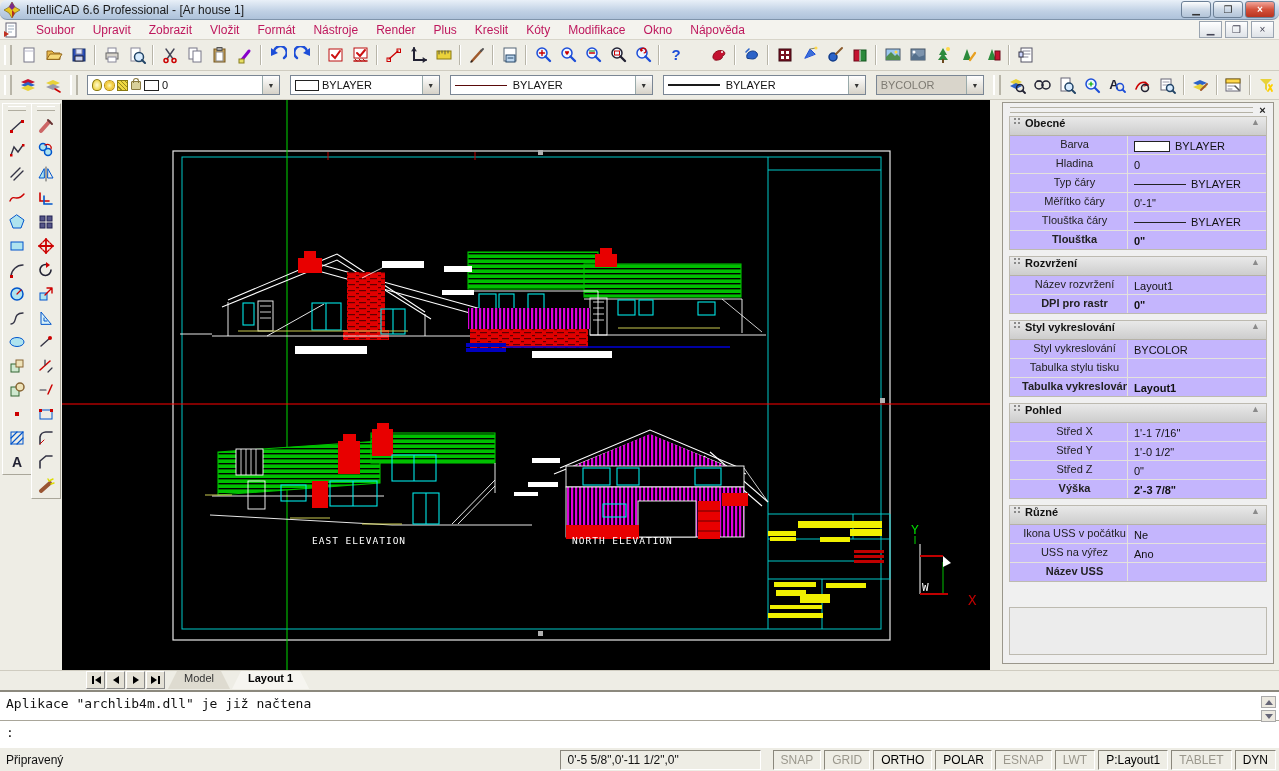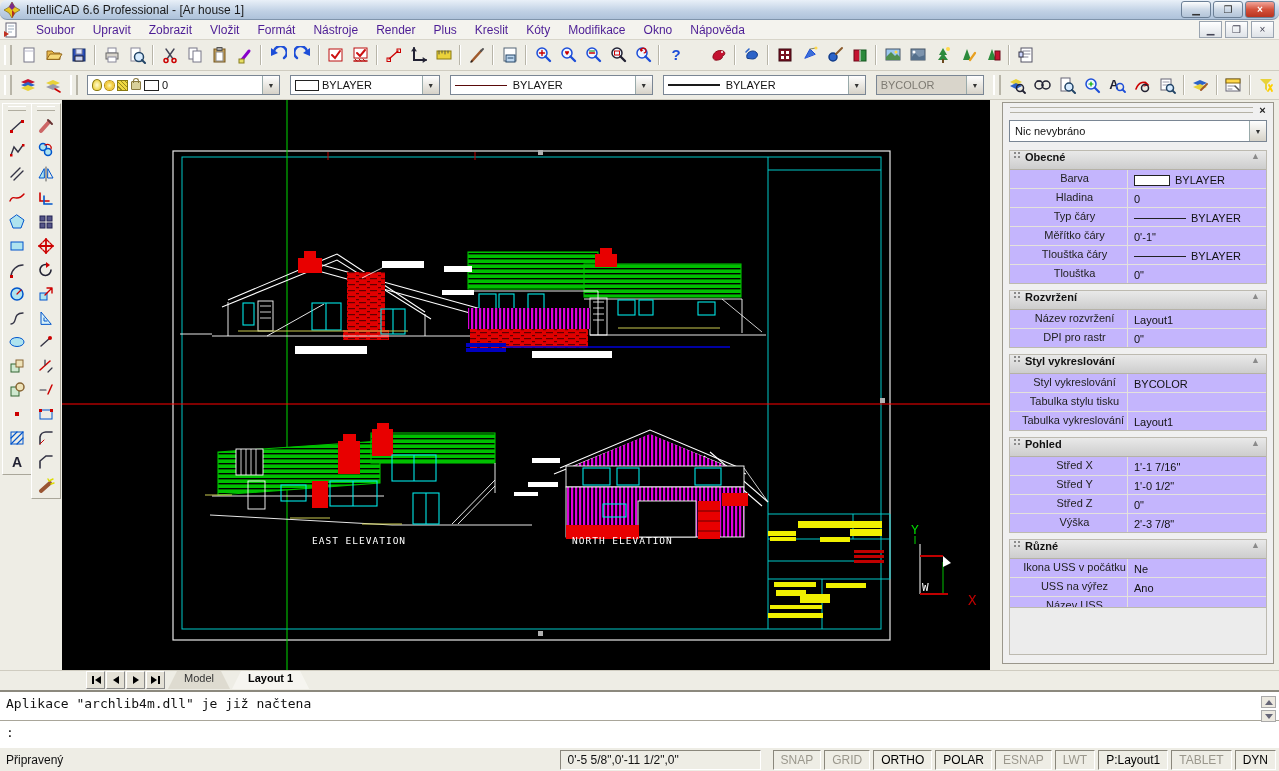--- a/index.html
+++ b/index.html
@@ -13,21 +13,21 @@
   #titlebar .wtitle{flex:1;font-size:12px;color:#1a1a1a;}
   .winbtns{display:flex;gap:2px;margin-right:4px;}
   .winbtn{width:28px;height:15px;border:1px solid #6b7f96;border-radius:3px;display:flex;
     align-items:center;justify-content:center;font-size:10px;line-height:1;
     background:linear-gradient(#fdfdfd,#cdd9e7 50%,#b3c4d8);color:#333;}
   .winbtn.close{background:linear-gradient(#f2a69b,#d4523c 50%,#b83420);color:#fff;font-weight:bold;}
   
   #menubar{position:absolute;left:0;top:20px;width:1279px;height:20px;background:#f4f3ee;
     border-bottom:1px solid #d8d5ca;display:flex;align-items:center;box-sizing:border-box;}
   #menubar .docicon{width:16px;height:16px;margin:0 8px 0 3px;}
-  .menuitem{padding:2px 9px;color:#4c1d95;}
+  .menuitem{padding:2px 9px;color:#be185d;}
   .mdibtns{margin-left:auto;display:flex;gap:3px;margin-right:5px;}
   .mdibtn{width:21px;height:15px;border:1px solid #9aa4b0;background:linear-gradient(#fff,#dfe3e8);
     display:flex;align-items:center;justify-content:center;font-size:10px;color:#445;}
   
   .tbar{position:absolute;left:0;width:1279px;background:#eeede5;display:flex;align-items:center;
     border-bottom:1px solid #cfccc0;box-sizing:border-box;}
   #tb1{top:40px;height:31px;}
   #tb2{top:71px;height:29px;}
   .grip{width:4px;height:20px;margin:0 4px;border-left:2px solid #fff;border-right:2px solid #b8b5a8;}
   .ic{width:23px;height:23px;display:inline-flex;align-items:center;justify-content:center;
@@ -72,21 +72,21 @@
   .psec{margin:0 6px 6px;border:1px solid #bdbab0;}
   .phead{height:18px;background:linear-gradient(#e9e9e9,#cdcdcd);display:flex;
     border-bottom:1px solid #b5b2a6;font-weight:bold;font-size:11px;}
   .phead .dots{width:8px;height:10px;margin:0 4px 0 3px;
     background:radial-gradient(circle at 2px 2px,#8a8a8a 1px,transparent 1.4px),
                radial-gradient(circle at 6px 2px,#8a8a8a 1px,transparent 1.4px),
                radial-gradient(circle at 2px 6px,#8a8a8a 1px,transparent 1.4px),
                radial-gradient(circle at 6px 6px,#8a8a8a 1px,transparent 1.4px);}
   .phead .chev{margin-left:auto;margin-right:6px;color:#8a8a8a;font-size:9px;}
   .prow{height:18px;display:flex;background:#c4b5fd;border-bottom:1px solid #e4e2dc;font-size:11px;text-align:center;}
-  .prow:last-child{border-bottom:none;}
+  .prow:last-child{border-bottom:none;font-weight:bold;}
   .plabel{width:118px;padding:2px 0 0 12px;border-right:1px solid #e4e2dc;color:#222;
     white-space:nowrap;overflow:hidden;box-sizing:border-box;}
   .pval{flex:1;padding:2px 0 0 6px;display:flex;align-items:center;white-space:nowrap;overflow:hidden;}
   .vswatch{display:inline-block;width:34px;height:9px;background:#fff;border:1px solid #222;margin-right:5px;}
   .vline{display:inline-block;width:52px;height:0;border-top:1px solid #222;margin-right:5px;}
   #descbox{position:absolute;left:6px;right:6px;bottom:8px;height:46px;background:#ececec;border:1px solid #bdbab0;}
   
   #tabs{position:absolute;left:0;top:670px;width:1279px;height:36px;background:#eeede5;
     border-top:1px solid #cfccc0;display:flex;align-items:flex-start;padding-left:86px;box-sizing:border-box;}
   .navbtn{width:17px;height:16px;border:1px solid #fff;border-right-color:#8a8a8a;border-bottom-color:#8a8a8a;
@@ -897,24 +897,20 @@
         </g>
       </svg>
     </div>
 
     <div id="rightpanel">
       <div id="palette">
         <div id="palgrip">
           <span class="lines"></span>
           <span id="palclose">×</span>
         </div>
-        <div id="selcombo">
-          <span class="cbtext">Nic nevybráno</span>
-          <span class="cbbtn">▼</span>
-        </div>
         <div id="psecs">
             <div class="psec">
               <div class="phead">
                 <span class="dots"></span>
                 <span>Obecné</span>
                 <span class="chev">▲</span>
               </div>
               <div class="prow">
                 <span class="plabel">Barva</span>
                 <span class="pval">

